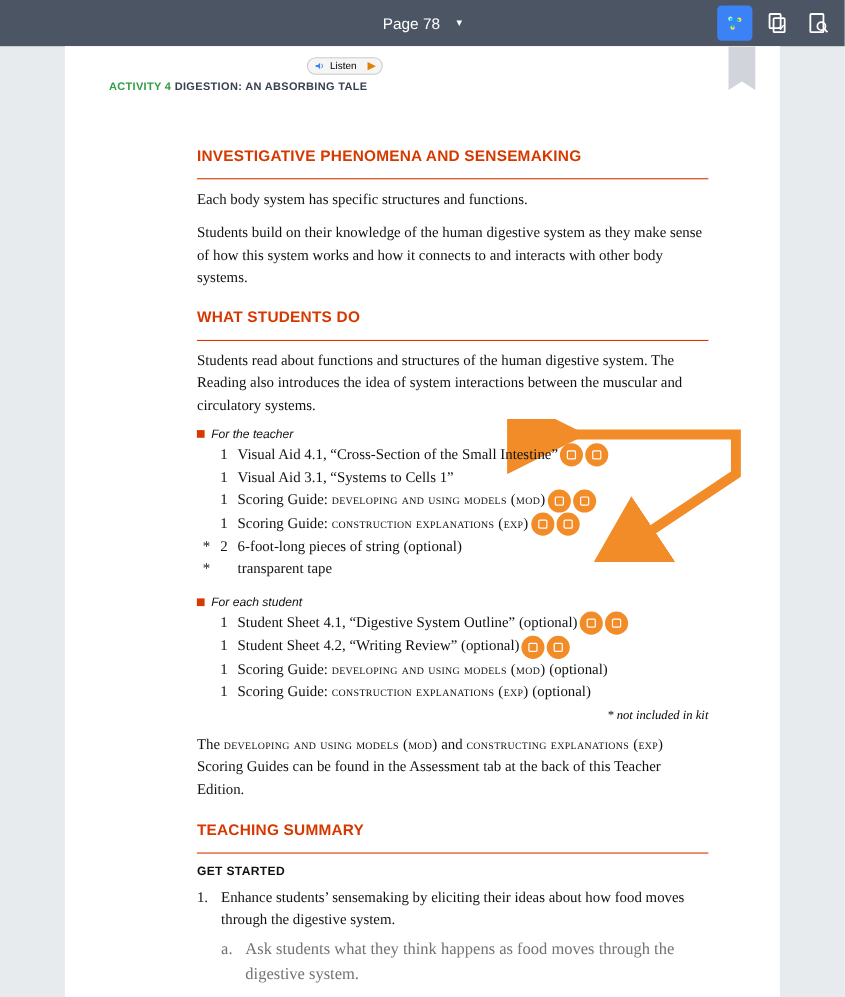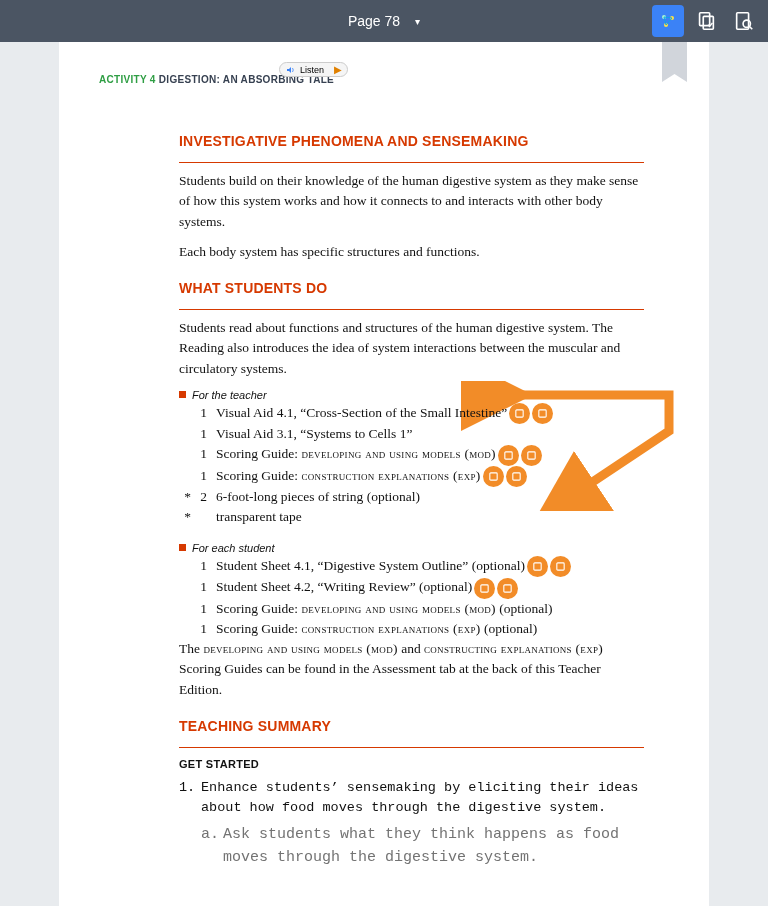--- a/index.html
+++ b/index.html
@@ -10,21 +10,21 @@
   .chevron { font-size: 10px; }
   .topbar-icons { position: absolute; right: 8px; display: flex; gap: 6px; align-items: center; }
   .icon-btn { width: 32px; height: 32px; display: flex; align-items: center; justify-content: center; border-radius: 4px; cursor: pointer; }
   .icon-blue { background: #3b82f6; }
   .icon-plain { color: white; }
   
   .page-container { width: 650px; margin: 0 auto; background: white; position: relative; padding: 0 0 30px 0; min-height: 864px; }
   
   .bookmark-ribbon { position: absolute; right: 22px; top: 0; width: 25px; height: 40px; background: #d1d5db; clip-path: polygon(0 0, 100% 0, 100% 100%, 50% 80%, 0 100%); }
   
-  .listen-btn { position: absolute; top: 20px; left: 220px; display: inline-flex; align-items: center; gap: 4px; font-size: 9px; font-family: Arial, sans-serif; background: #f5f5f5; border: 1px solid #ccc; border-radius: 10px; padding: 1px 2px 1px 6px; text-align: right; }
+  .listen-btn { position: absolute; top: 10px; left: 220px; display: inline-flex; align-items: center; gap: 4px; font-size: 9px; font-family: Arial, sans-serif; background: #f5f5f5; border: 1px solid #ccc; border-radius: 10px; padding: 1px 2px 1px 6px; text-align: right; }
   .listen-btn .play { color: #e08000; font-size: 10px; margin-left: 3px; padding: 0 3px;}
   
   .activity-line { font-family: Arial, sans-serif; font-size: 10px; font-weight: bold; letter-spacing: 0.3px; padding: 32px 0 0 40px; }
   .activity-num { color: #2f9e44; }
   .activity-title { color: #374151; }
   
   .content { padding: 30px 65px 0 120px; }
   .content p { font-size: 13.5px; line-height: 1.5; color: #111; margin-bottom: 10px; }
   
   h2.section-title { font-family: Arial, sans-serif; font-size: 14px; font-weight: bold; color: #d63900; border-bottom: 1.5px solid #d63900; padding-bottom: 13px; margin: 18px 0 8px 0; letter-spacing: 0.2px; }
@@ -41,21 +41,21 @@
   .orange-bubbles { display: inline-flex; gap: 2px; vertical-align: middle; margin-left: 2px; }
   .bubble { width: 21px; height: 21px; background: #f28c28; border-radius: 50%; display: inline-flex; align-items: center; justify-content: center; }
   .bubble svg { width: 11px; height: 11px; }
   
   .kit-note { font-size: 11.5px; font-style: italic; text-align: right; margin: 6px 0 10px 0; }
   
   .annotation-arrow { position: absolute; pointer-events: none; }
   
   h3.subhead { font-family: Arial, sans-serif; font-size: 11px; font-weight: bold; color: #111; margin: 10px 0 8px 0; letter-spacing: 0.3px; }
   
-  ol.numlist { list-style: none; counter-reset: item; font-family: Liberation Mono, monospace; }
+  ol.numlist { list-style: none; counter-reset: item; }
   ol.numlist > li { font-size: 13.5px; line-height: 1.5; color: #111; padding-left: 22px; position: relative; margin-bottom: 6px; }
   ol.numlist > li::before { counter-increment: item; content: counter(item) "."; position: absolute; left: 0; }
   
   ol.letterlist { list-style: none; counter-reset: letter; margin-top: 6px; }
   ol.letterlist > li { font-size: 15px; line-height: 1.5; color: #737373; padding-left: 22px; position: relative; margin-bottom: 8px; }
   ol.letterlist > li::before { counter-increment: letter; content: counter(letter, lower-alpha) "."; position: absolute; left: 0; }
 </style>
 </head>
 <body>
 
@@ -104,22 +104,22 @@
     <span class="play">▶</span>
   </div>
 
   <div class="activity-line">
     <span class="activity-num">ACTIVITY 4</span>
     <span class="activity-title">DIGESTION: AN ABSORBING TALE</span>
   </div>
 
   <div class="content">
     <h2 class="section-title">INVESTIGATIVE PHENOMENA AND SENSEMAKING</h2>
+    <p>Each body system has specific structures and functions.</p>
     <p>Students build on their knowledge of the human digestive system as they make sense of how this system works and how it connects to and interacts with other body systems.</p>
-    <p>Each body system has specific structures and functions.</p>
 
     <h2 class="section-title">WHAT STUDENTS DO</h2>
     <p>Students read about functions and structures of the human digestive system. The Reading also introduces the idea of system interactions between the muscular and circulatory systems.</p>
 
     <div style="position:relative;">
 
       <svg class="annotation-arrow" style="left:270px; top:-8px;" width="250" height="130" viewBox="0 0 250 130">
         <defs>
             <marker id="ah" markerWidth="8" markerHeight="8" refX="2" refY="4" orient="auto">
               <polygon points="0 0, 8 4, 0 8" fill="#f28c28"></polygon>
@@ -236,20 +236,21 @@
           <span class="mat-star"></span>
           <span class="mat-qty">1</span>
           <span class="mat-name"><span>Scoring Guide: </span><span class="smallcaps">developing and using models (mod)</span><span> (optional)</span></span>
         </div>
       <div class="mat-row">
           <span class="mat-star"></span>
           <span class="mat-qty">1</span>
           <span class="mat-name"><span>Scoring Guide: </span><span class="smallcaps">construction explanations (exp)</span><span> (optional)</span></span>
         </div>
 
+      <div class="kit-note">* not included in kit</div>
     </div>
 
     <p><span>The </span><span class="smallcaps">developing and using models (mod)</span><span> and </span><span class="smallcaps">constructing explanations (exp)</span><span> Scoring Guides can be found in the Assessment tab at the back of this Teacher Edition.</span></p>
 
     <h2 class="section-title">TEACHING SUMMARY</h2>
     <h3 class="subhead">GET STARTED</h3>
     <ol class="numlist">
       <li>
         <span>Enhance students’ sensemaking by eliciting their ideas about how food moves through the digestive system.</span>
         <ol class="letterlist">

